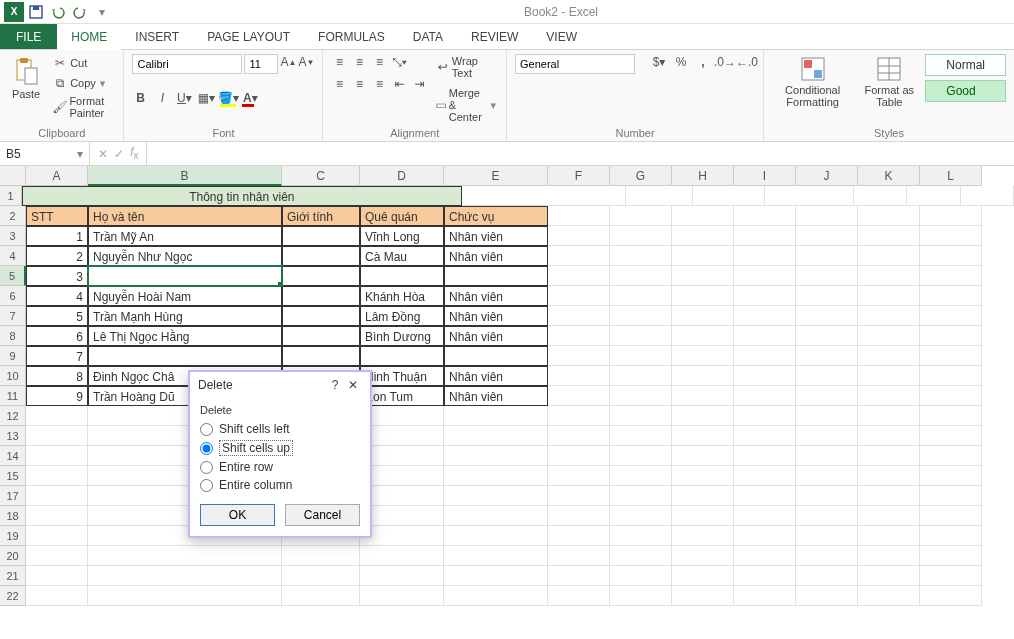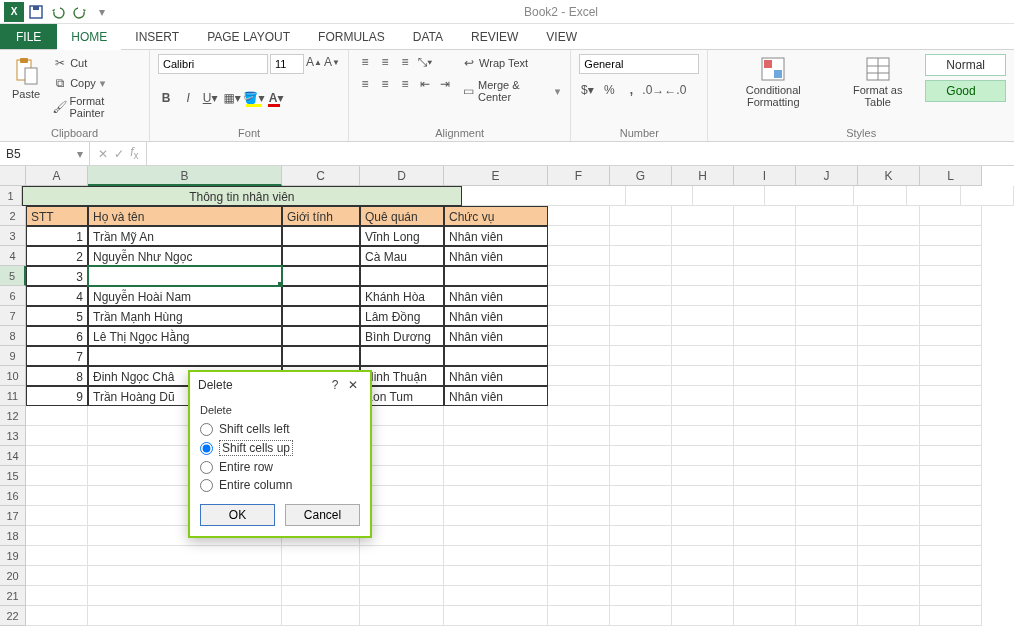--- a/index.html
+++ b/index.html
@@ -53,21 +53,21 @@
 .cA{width:62px;} .cB{width:194px;} .cC{width:78px;} .cD{width:84px;} .cE{width:104px;}
 .cF,.cG,.cH,.cI,.cJ,.cK,.cL{width:62px;}
 .title-cell{ background:#d9ead3; text-align:center; border:1px solid #333 !important;}
 .hdr-cell{ background:#f9cb9c; border:1px solid #333 !important;}
 .data-cell{ border:1px solid #333 !important; background:#fff;}
 .num{text-align:right;}
 .active-cell{ outline:2px solid #217346; outline-offset:-1px; position:relative;}
 .active-cell::after{content:'';position:absolute;right:-3px;bottom:-3px;width:6px;height:6px;background:#217346;}
 
 
-.dialog { position:absolute; left:188px; top:370px; width:184px; background:#fff; border:2px solid #84cc16; box-shadow:0 4px 12px rgba(0,0,0,.25); font-size:12px;}
+.dialog { position:absolute; left:188px; top:370px; width:184px; background:#fff; border:2px solid #c4b5fd; box-shadow:0 4px 12px rgba(0,0,0,.25); font-size:12px;}
 .dlg-title{ display:flex; align-items:center; padding:6px 8px; }
 .dlg-title span:first-child{flex:1; font-size:12px;}
 .dlg-title .hbtn{ width:18px; text-align:center; cursor:pointer; color:#444;}
 .dlg-body{ padding:6px 10px 10px 10px;}
 .dlg-body .sect{font-size:11px; margin-bottom:4px;}
 .radio-row{ display:flex; align-items:center; gap:6px; padding:2px 0; font-size:12px; cursor:pointer;}
 .radio-row input{margin:0;}
 .radio-row.sel label{ border:1px dotted #666; padding:0 2px;}
 .dlg-btns{ display:flex; gap:10px; margin-top:10px;}
 .dlg-btns button{ flex:1; height:22px; font-size:12px; background:#f0f0f0; border:1px solid #aaa; cursor:pointer;}
@@ -195,21 +195,21 @@
             <span class="icon">▭</span>
             <span>Merge &amp; Center</span>
             <span style="color:#888;margin-left:2px;">▾</span>
           </div>
       </div>
     </div>
     <div class="group-label">Alignment</div>
   </div>
 
   <div class="group">
-    <div class="group-content" style="flex-direction:column;gap:8px;">
+    <div class="group-content" style="flex-direction:row;gap:16px;">
       <input class="font-select" style="width: 120px;" value="General">
       <div style="display:flex;gap:6px;">
         <span class="icon">$▾</span>
         <span class="icon">%</span>
         <span class="icon">
             <b>,</b>
           </span>
         <span class="icon">.0→</span>
         <span class="icon">←.0</span>
       </div>
@@ -491,35 +491,20 @@
         <div class="cell cE"></div>
         <div class="cell cF"></div>
         <div class="cell cG"></div>
         <div class="cell cH"></div>
         <div class="cell cI"></div>
         <div class="cell cJ"></div>
         <div class="cell cK"></div>
         <div class="cell cL"></div>
       </div>
       <div class="row">
-        <div class="rowhdr">16</div>
-        <div class="cell cA"></div>
-        <div class="cell cB"></div>
-        <div class="cell cC"></div>
-        <div class="cell cD"></div>
-        <div class="cell cE"></div>
-        <div class="cell cF"></div>
-        <div class="cell cG"></div>
-        <div class="cell cH"></div>
-        <div class="cell cI"></div>
-        <div class="cell cJ"></div>
-        <div class="cell cK"></div>
-        <div class="cell cL"></div>
-      </div>
-      <div class="row">
         <div class="rowhdr">17</div>
         <div class="cell cA"></div>
         <div class="cell cB"></div>
         <div class="cell cC"></div>
         <div class="cell cD"></div>
         <div class="cell cE"></div>
         <div class="cell cF"></div>
         <div class="cell cG"></div>
         <div class="cell cH"></div>
         <div class="cell cI"></div>

